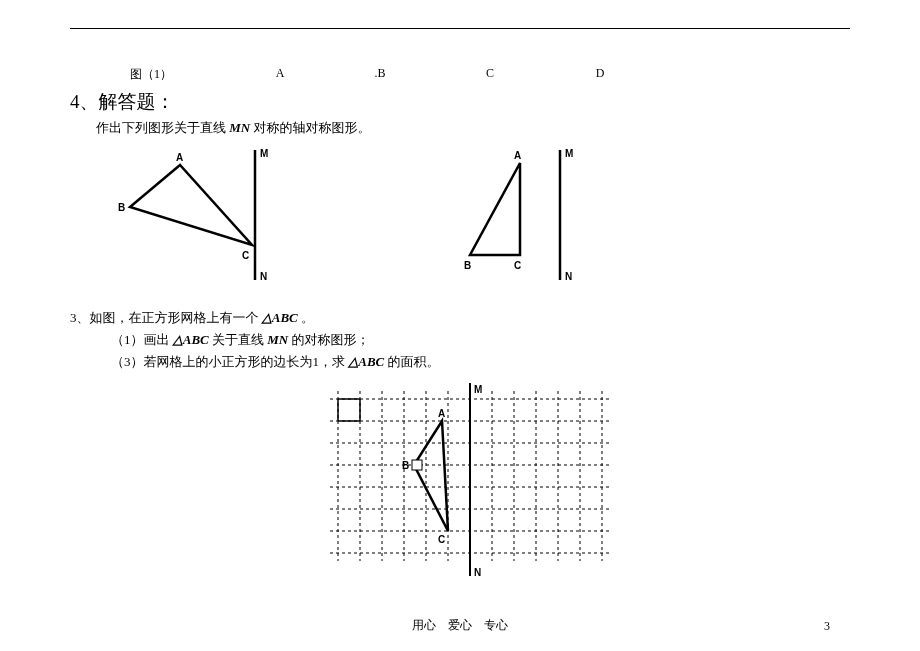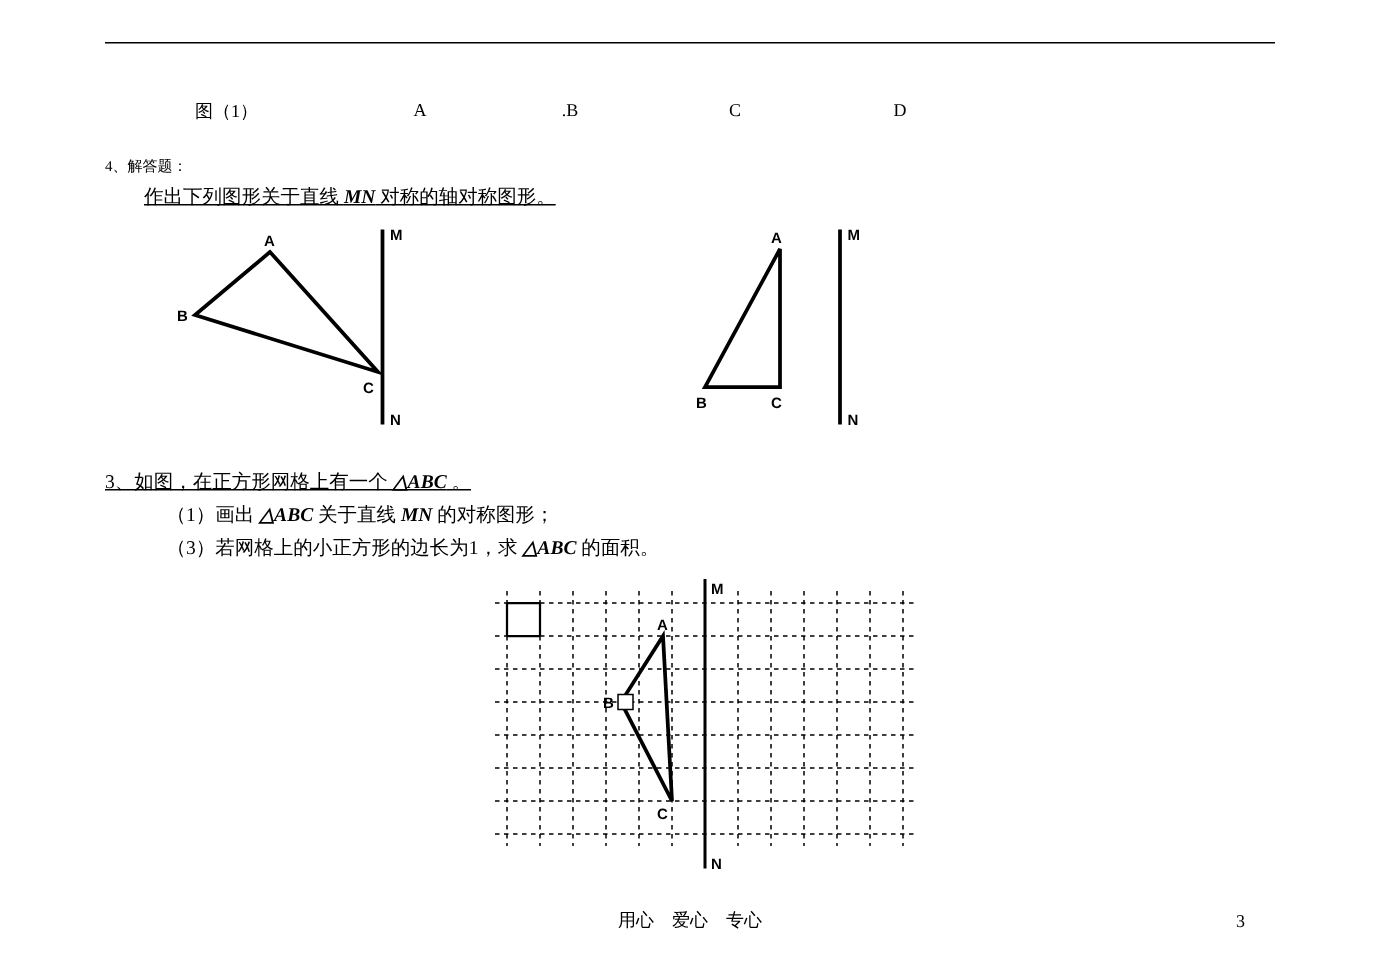--- a/index.html
+++ b/index.html
@@ -27,40 +27,40 @@
       margin-top: 37px;
     }
     .row-labels span {
       display: inline-block;
     }
     .label-fig { width: 100px; }
     .label-a { width: 100px; text-align: center; }
     .label-b { width: 100px; text-align: center; }
     .label-c { width: 120px; text-align: center; }
     .label-d { width: 100px; text-align: center; }
-    .q4-title { font-size: 10px; margin-top: 21px; }
-    .q4-sub { font-size: 13px; margin-left: 26px; margin-top: 4px; text-decoration: underline; }
+    .q4-title { font-size: 19px; margin-top: 6px; }
+    .q4-sub { font-size: 13px; margin-left: 26px; margin-top: 4px; }
     .italic-bold { font-style: italic; font-weight: bold; }
     .figures-row {
       display: flex;
       gap: 140px;
       margin-top: 8px;
       margin-left: 40px;
     }
     .fig-box { position: relative; }
     .q3-block { margin-top: 20px; }
-    .q3-title { font-size: 13px; text-decoration: underline; }
+    .q3-title { font-size: 13px; }
     .q3-sub { font-size: 13px; margin-left: 41px; margin-top: 4px; }
     .grid-fig {
       margin-top: 10px;
       margin-left: 250px;
     }
     .footer {
       position: absolute;
-      bottom: 29px;
+      bottom: 17px;
       left: 0;
       width: 100%;
       text-align: center;
       font-size: 12px;
     }
     .footer .pnum {
       position: absolute;
       right: 90px;
       bottom: 0;
     }

